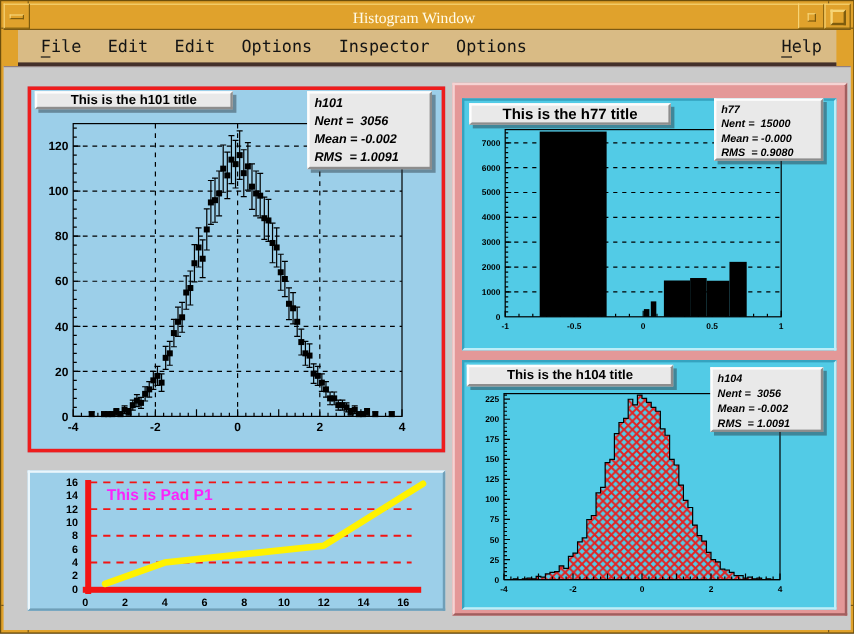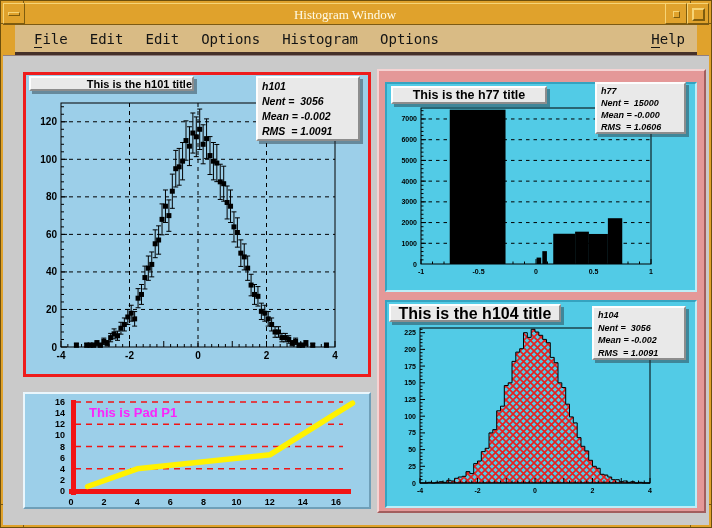--- a/index.html
+++ b/index.html
@@ -41,23 +41,23 @@
         border:2px solid;border-color:#f5d3d3 #a25e5e #a25e5e #f5d3d3;}
   .cyanbox{position:absolute;background:#52cbe6;
         border:2px solid;border-color:#35a3c0 #bdeef8 #bdeef8 #35a3c0;}
   #h77box{left:6px;top:11px;width:312px;height:210px;}
   #h104box{left:6px;top:229px;width:312px;height:208px;}
   
   .rbox{position:absolute;background:#e9e9e9;z-index:5;
         border:2px solid;border-color:#fdfdfd #8d8d8d #8d8d8d #fdfdfd;
         box-shadow:3px 3px 0 rgba(40,50,60,.45);}
   .ptitle{font-weight:bold;text-align:center;color:#000;}
-  #t101{left:3px;top:1px;width:165px;height:15px;font-size:11px;line-height:12px;text-align:right;}
-  #t77{left:12px;top:15px;width:156px;height:18px;font-size:12.5px;line-height:15px;}
-  #t104{left:10px;top:233px;width:172px;height:18px;font-size:16px;line-height:15px;}
+  #t101{left:3px;top:1px;width:165px;height:15px;font-size:11px;line-height:12px;}
+  #t77{left:12px;top:15px;width:168px;height:18px;font-size:12.5px;line-height:15px;}
+  #t104{left:10px;top:233px;width:172px;height:18px;font-size:11px;line-height:15px;}
   .statbox{font-style:italic;font-weight:bold;color:#000;}
   #s101{left:230px;top:1px;width:104px;height:65px;font-size:10.5px;line-height:15px;padding:1px 4px;}
   #s77{left:216px;top:11px;width:91px;height:52px;font-size:9px;line-height:12px;padding:1px 4px;}
   #s104{left:213px;top:235px;width:94px;height:54px;font-size:9px;line-height:12.5px;padding:1px 4px;}
   .sline{white-space:pre;}
   svg{position:absolute;left:0;top:0;}
   svg text{font-family:"Liberation Sans",sans-serif;font-weight:bold;fill:#000;}
   #p1label{position:absolute;left:64px;top:11px;font-size:13px;font-weight:bold;color:#fb24fb;z-index:4;}
   
   .notch{position:absolute;background:#7c5a14;}
@@ -87,21 +87,21 @@
     <div class="tbtn">
       <div class="sq-big"></div>
     </div>
   </div>
 
   <div id="menubar">
       <div class="mitem"><span class="u">F</span>ile</div>
       <div class="mitem">Edit</div>
       <div class="mitem">Edit</div>
       <div class="mitem">Options</div>
-      <div class="mitem">Histogram</div>
+      <div class="mitem">Inspector</div>
       <div class="mitem">Options</div>
       <div class="mitem help"><span class="u">H</span>elp</div>
     </div>
 
   <div id="canvas">
 
     <div id="pad1">
       <svg id="svg101" width="342" height="299">
           <line x1="35" y1="234.46153846153845" x2="309" y2="234.46153846153845" stroke="#000" stroke-width="1" stroke-dasharray="4 4"></line>
           <line x1="35" y1="196.9230769230769" x2="309" y2="196.9230769230769" stroke="#000" stroke-width="1" stroke-dasharray="4 4"></line>
@@ -714,21 +714,21 @@
             <text x="29" y="66.58189655172414" font-size="7" text-anchor="end">175</text>
             <text x="29" y="49.87931034482759" font-size="7" text-anchor="end">200</text>
             <text x="29" y="33.17672413793102" font-size="7" text-anchor="end">225</text>
           </svg>
       </div>
       <div class="rbox ptitle" id="t77">This is the h77 title</div>
       <div class="rbox statbox" id="s77">
         <div class="sline">h77</div>
         <div class="sline">Nent =  15000</div>
         <div class="sline">Mean = -0.000</div>
-        <div class="sline">RMS  = 1.0606</div>
+        <div class="sline">RMS  = 0.9080</div>
       </div>
       <div class="rbox ptitle" id="t104">This is the h104 title</div>
       <div class="rbox statbox" id="s104">
         <div class="sline">h104</div>
         <div class="sline">Nent =  3056</div>
         <div class="sline">Mean = -0.002</div>
         <div class="sline">RMS  = 1.0091</div>
       </div>
     </div>
 

